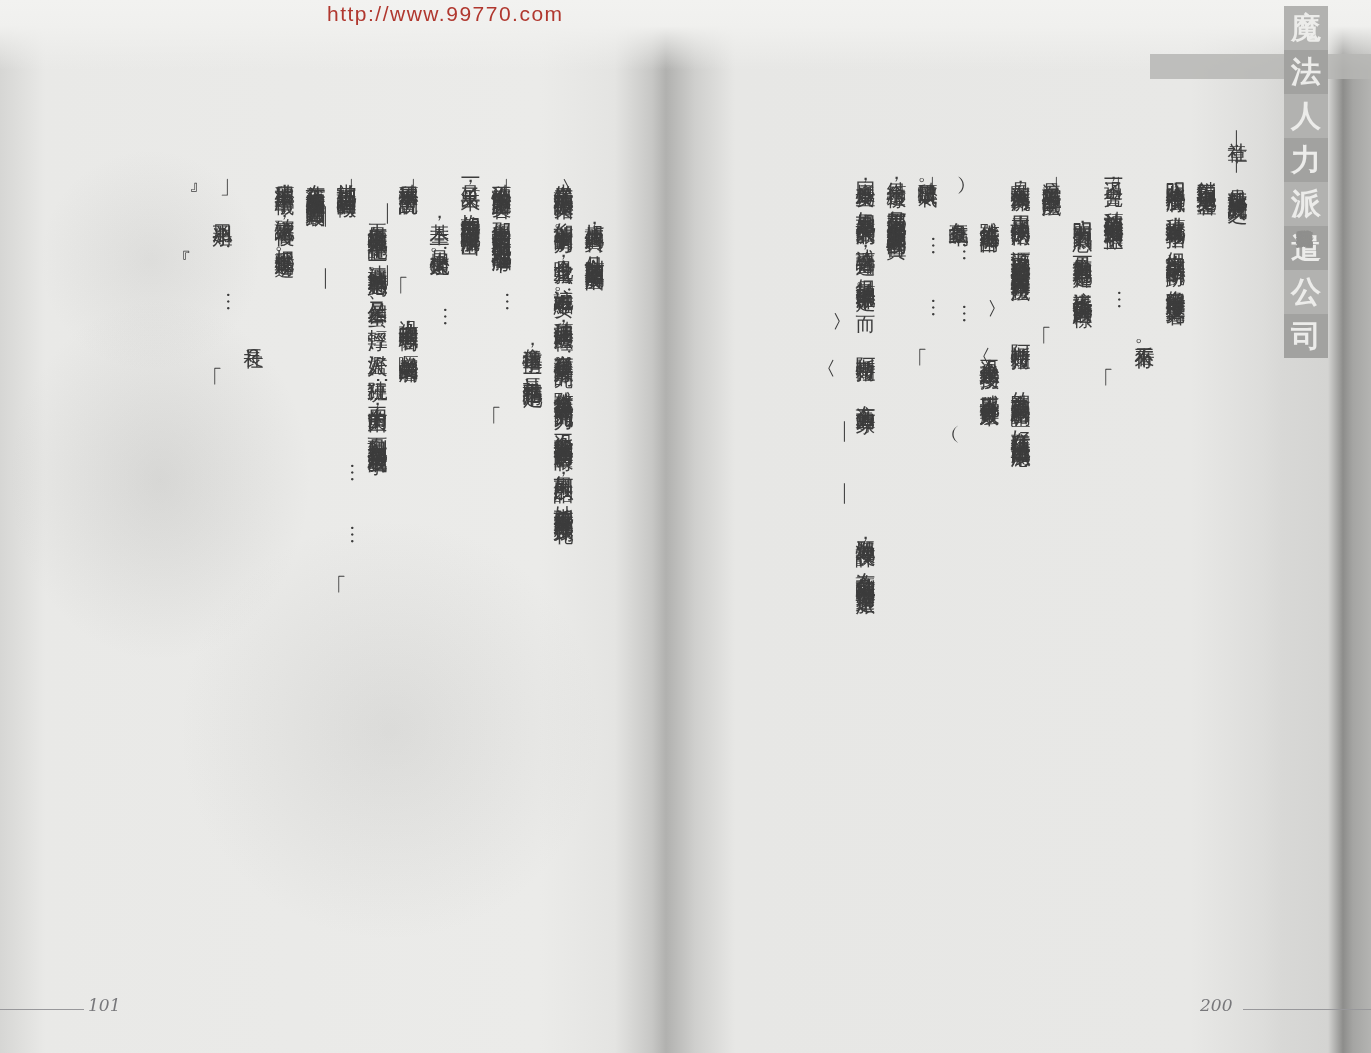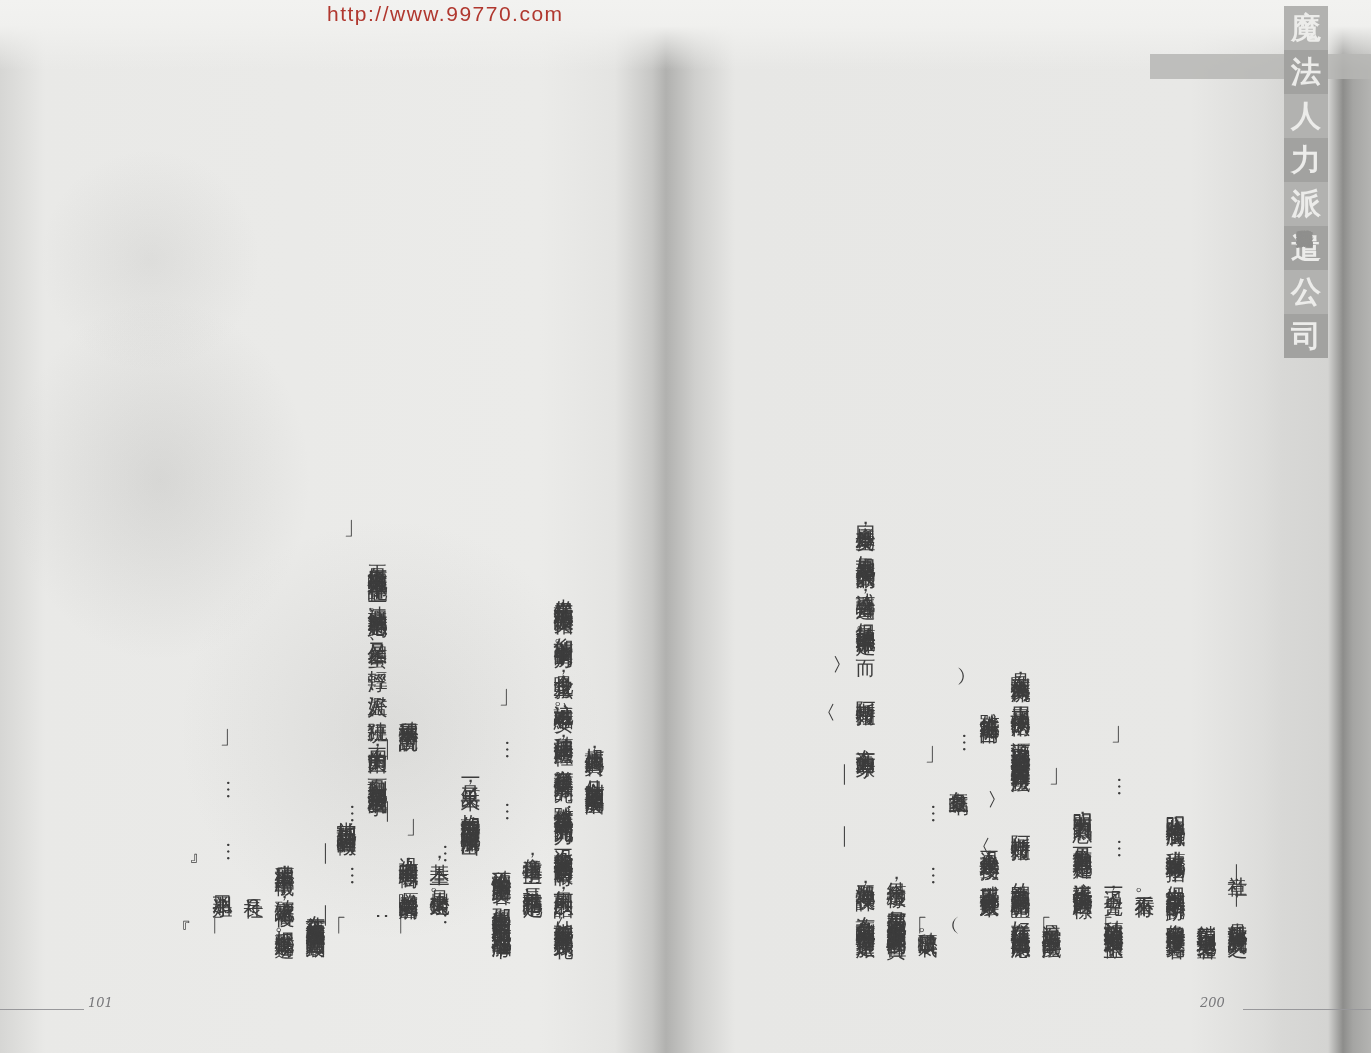--- a/index.html
+++ b/index.html
@@ -10,21 +10,20 @@
   }
   .scan{
     position:absolute;inset:0;
     background:
       linear-gradient(to bottom,#f2f2f0 0px,#f0f0ee 26px,rgba(240,240,238,0) 70px),
       linear-gradient(to right,
         #d6d6d4 0px,#e9e9e7 45px,#ebebe9 540px,#e4e4e2 615px,
         #c7c7c5 652px,#b1b1af 666px,#cfcfcd 695px,#e7e7e5 735px,
         #e8e8e6 1190px,#dddddb 1262px,#d8d8d6 1282px,#d4d4d2 1328px,
         #8d8d8b 1343px,#a5a5a3 1353px,#b4b4b2 1371px);
-    text-align: right;
   }
   .blob{position:absolute;border-radius:50%;pointer-events:none;}
   #blob1{left:10px;top:300px;width:300px;height:360px;
     background:radial-gradient(closest-side,rgba(148,148,146,.22),rgba(148,148,146,0));}
   #blob2{left:180px;top:520px;width:420px;height:420px;
     background:radial-gradient(closest-side,rgba(150,150,148,.18),rgba(150,150,148,0));}
   #blob3{left:40px;top:150px;width:220px;height:220px;
     background:radial-gradient(closest-side,rgba(150,150,148,.15),rgba(150,150,148,0));}
 
   .url{
@@ -49,21 +48,21 @@
   }
   .title-cell.odd{background:#b2b2b0;}
   .title-cell.even{background:#a2a2a0;}
   #top-band{position:absolute;top:54px;left:1150px;width:221px;height:25px;
     background:#b6b6b4;opacity:.85;}
   #series-subtitle{
     position:absolute;top:216px;left:1293px;
     writing-mode:vertical-rl;text-orientation:upright;
     font-size:17px;letter-spacing:0px;color:#8f8f8d;font-weight:bold;
   }
-  .pn{position:absolute;font-style:italic;font-size:13px;color:#77777a;
+  .pn{position:absolute;font-style:italic;font-size:17px;color:#77777a;
     font-family:"DejaVu Serif","Liberation Serif",serif;}
   #pn-left{top:995px;left:88px;}
   #pn-right{top:995px;left:1200px;}
   .rule{position:absolute;height:1px;background:#98989b;}
   #rule-left{top:1009px;left:0;width:84px;}
   #rule-right{top:1009px;left:1243px;width:128px;}
 </style>
 </head>
 <body>
 

